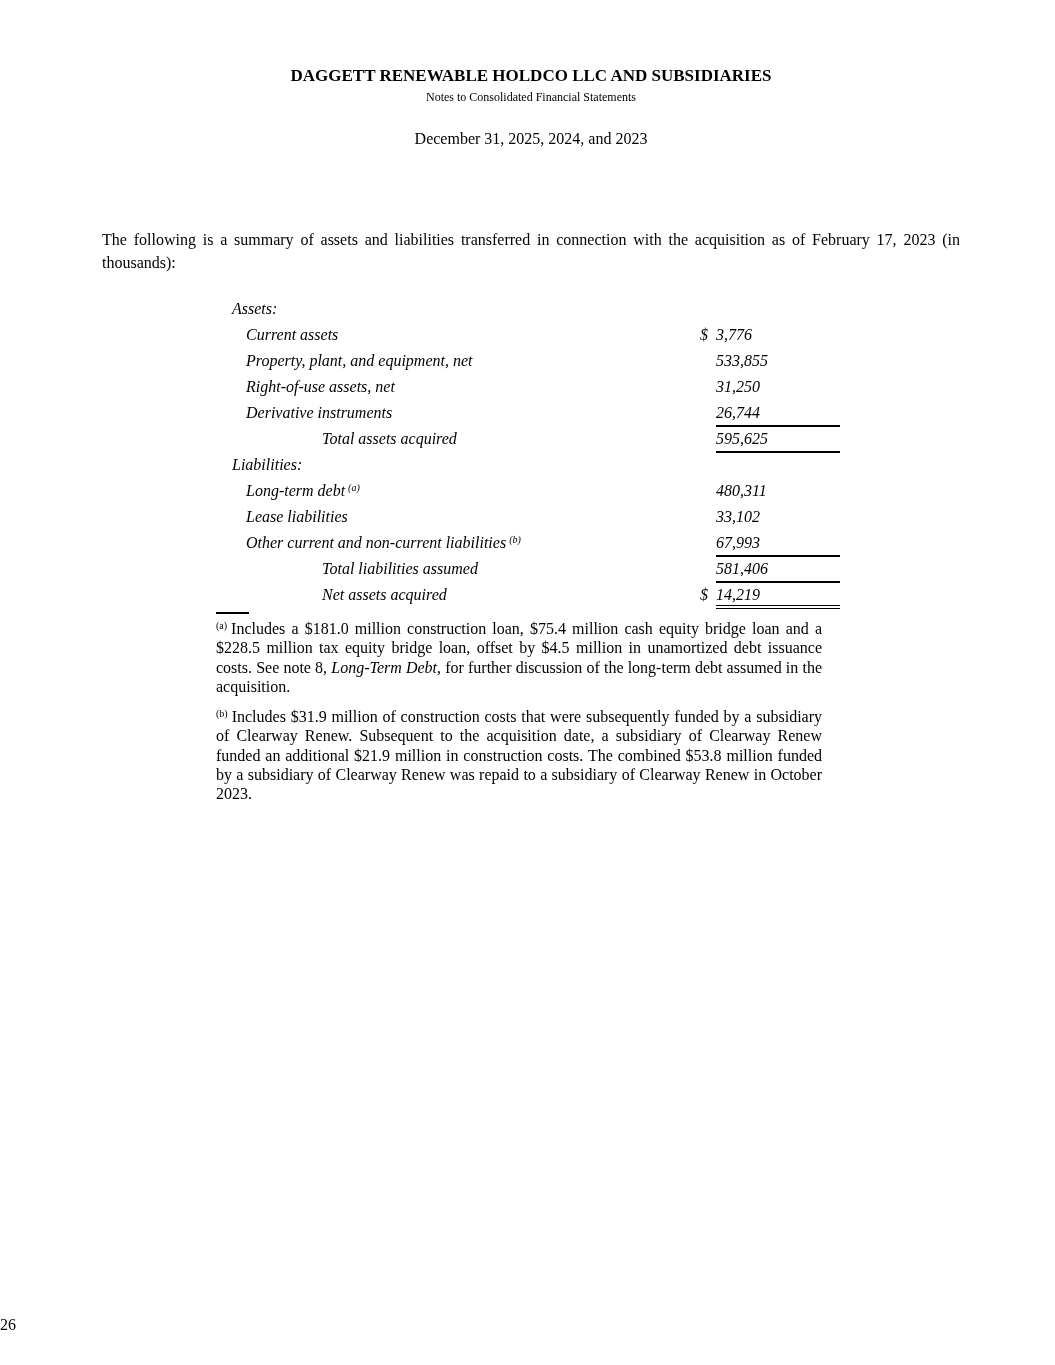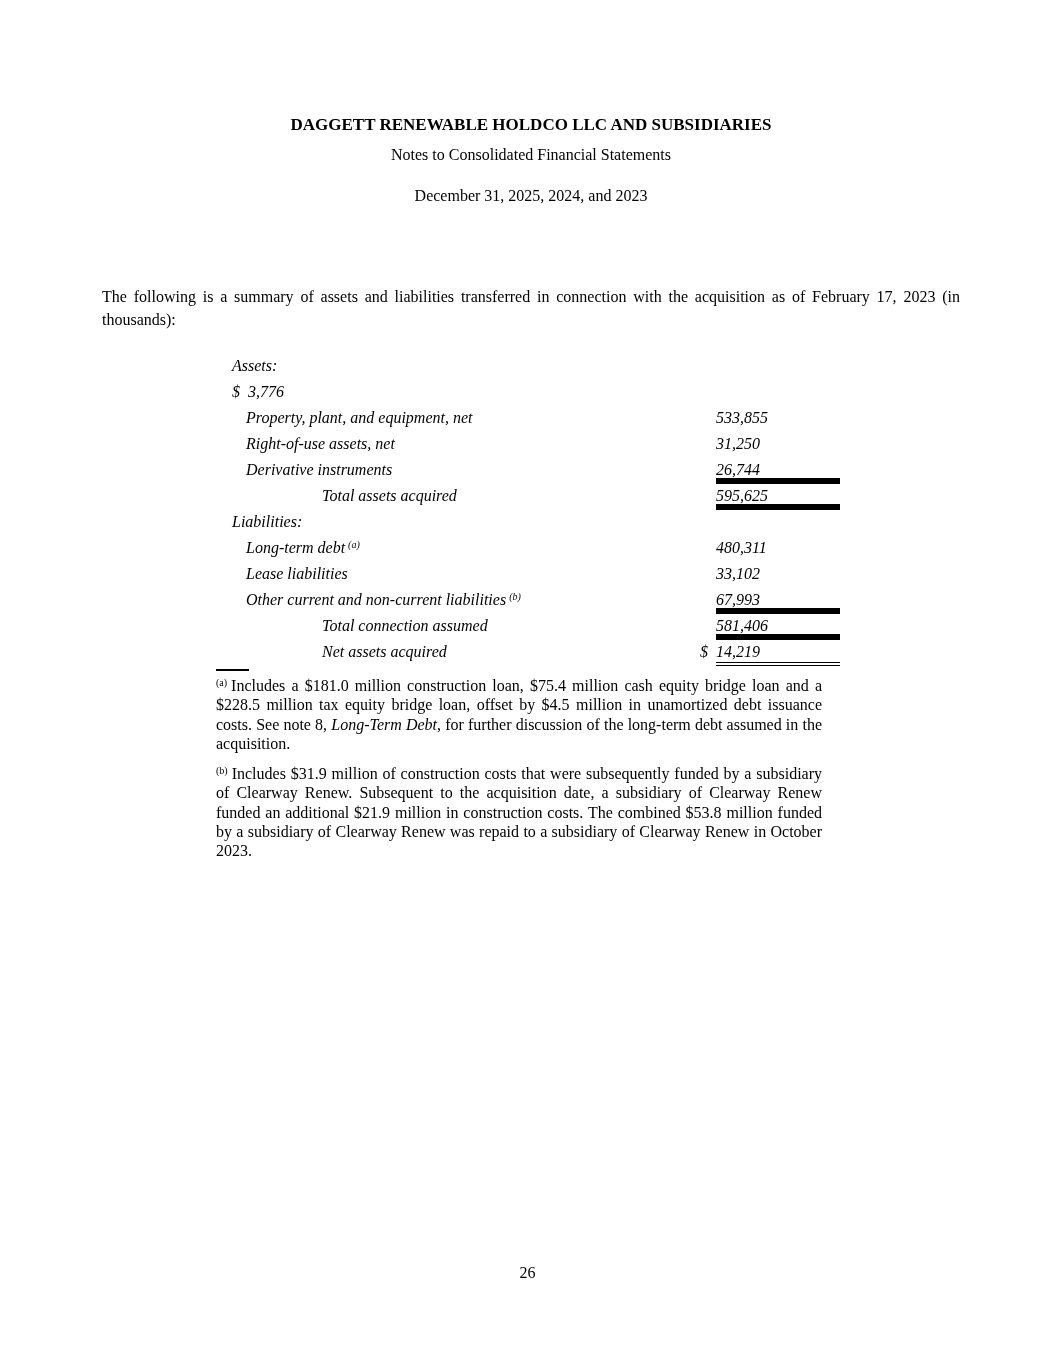--- a/index.html
+++ b/index.html
@@ -10,23 +10,23 @@
     height: 1365px;
     margin: 0 auto;
     background: #ffffff;
     color: #000000;
     font-family: "Liberation Serif", "DejaVu Serif", serif;
     font-size: 16px;
     padding: 0 95px 0 102px;
     overflow: hidden;
   }
   
-  .doc-header { padding-top: 114px; text-align: center; }
+  .doc-header { padding-top: 65px; text-align: center; }
   .doc-title { font-size: 17px; font-weight: bold; line-height: 22px; }
-  .doc-subtitle { font-size: 16px; line-height: 21px; margin-top: 8px; }
+  .doc-subtitle { font-size: 12px; line-height: 21px; margin-top: 0; }
   .doc-date { font-size: 16px; line-height: 21px; margin-top: 20px; }
   
   .intro {
     margin-top: 79px;
     text-align: justify;
     line-height: 23px;
     font-size: 16px;
   }
   
   .fin-table { margin-top: 23px; margin-left: 130px; width: 608px; font-style: italic; }
@@ -34,21 +34,21 @@
   .tlabel { flex: 1; line-height: 24px; white-space: nowrap; }
   .ind1 { padding-left: 14px; }
   .ind2 { padding-left: 90px; }
   .tcur { width: 16px; line-height: 24px; }
   .tval {
     width: 124px;
     text-align: left;
     padding-right: 9px;
     line-height: 24px;
   }
-  .u1 { border-bottom: 6px solid #000000; }
+  .u1 { border-bottom: 2px solid #000000; }
   .u2 { border-bottom: 4px double #000; }
   sup.fn-ref {
     font-size: 10px;
     vertical-align: 5px;
     margin-left: 3px;
     line-height: 0;
   }
   
   .footnotes { margin-left: 114px; width: 606px; }
   .fn-divider {
@@ -67,23 +67,22 @@
     font-size: 10px;
     vertical-align: 5px;
     margin-right: 4px;
     line-height: 0;
   }
   .footnote .italic { font-style: italic; }
   
   .page-number {
     position: absolute;
     left: 0;
-    top: 1264px;
+    top: 1316px;
     width: 100%;
-    text-align: center;
     font-size: 16px;
   }
 </style>
 </head>
 <body>
 
 <div class="page">
 
   <div class="doc-header">
     <div class="doc-title">DAGGETT RENEWABLE HOLDCO LLC AND SUBSIDIARIES</div>
@@ -95,20 +94,21 @@
 
   <div class="fin-table">
 
     <div class="trow">
       <div class="tlabel">Assets:</div>
       <div class="tcur"></div>
       <div class="tval"></div>
     </div>
 
     <div class="trow">
+      <div class="tlabel ind1">Current assets</div>
       <div class="tcur">$</div>
       <div class="tval">3,776</div>
     </div>
 
     <div class="trow">
       <div class="tlabel ind1">Property, plant, and equipment, net</div>
       <div class="tcur"></div>
       <div class="tval">533,855</div>
     </div>
 
@@ -148,21 +148,21 @@
       <div class="tval">33,102</div>
     </div>
 
     <div class="trow">
       <div class="tlabel ind1"><span>Other current and non-current liabilities</span><sup class="fn-ref">(b)</sup></div>
       <div class="tcur"></div>
       <div class="tval u1">67,993</div>
     </div>
 
     <div class="trow">
-      <div class="tlabel ind2">Total connection assumed</div>
+      <div class="tlabel ind2">Total liabilities assumed</div>
       <div class="tcur"></div>
       <div class="tval u1">581,406</div>
     </div>
 
     <div class="trow">
       <div class="tlabel ind2">Net assets acquired</div>
       <div class="tcur">$</div>
       <div class="tval u2">14,219</div>
     </div>
 

